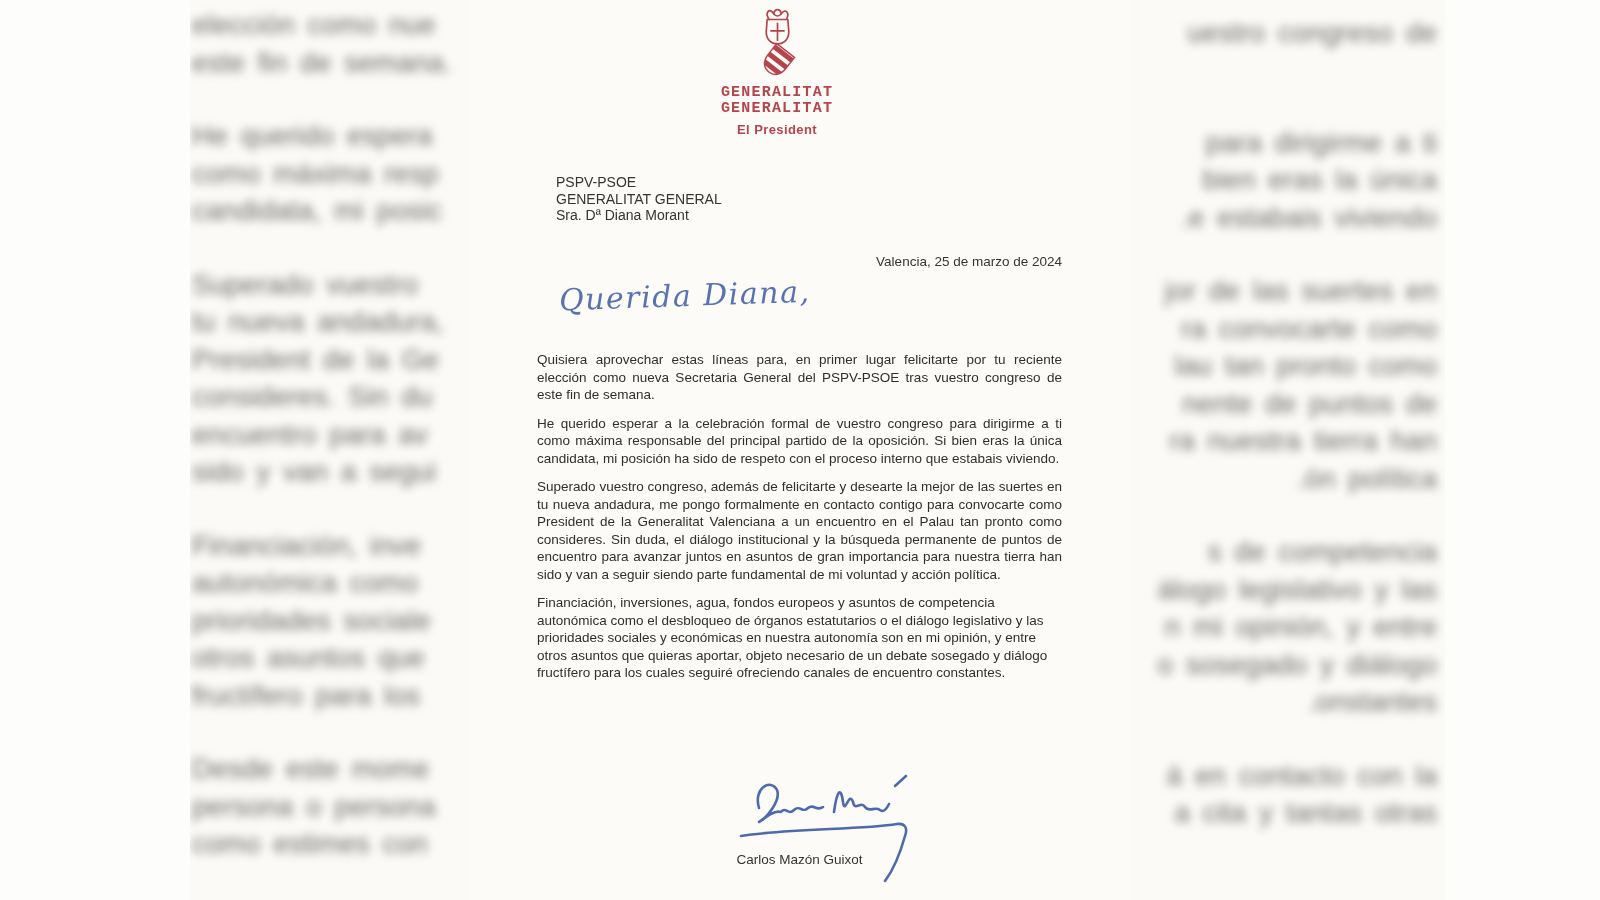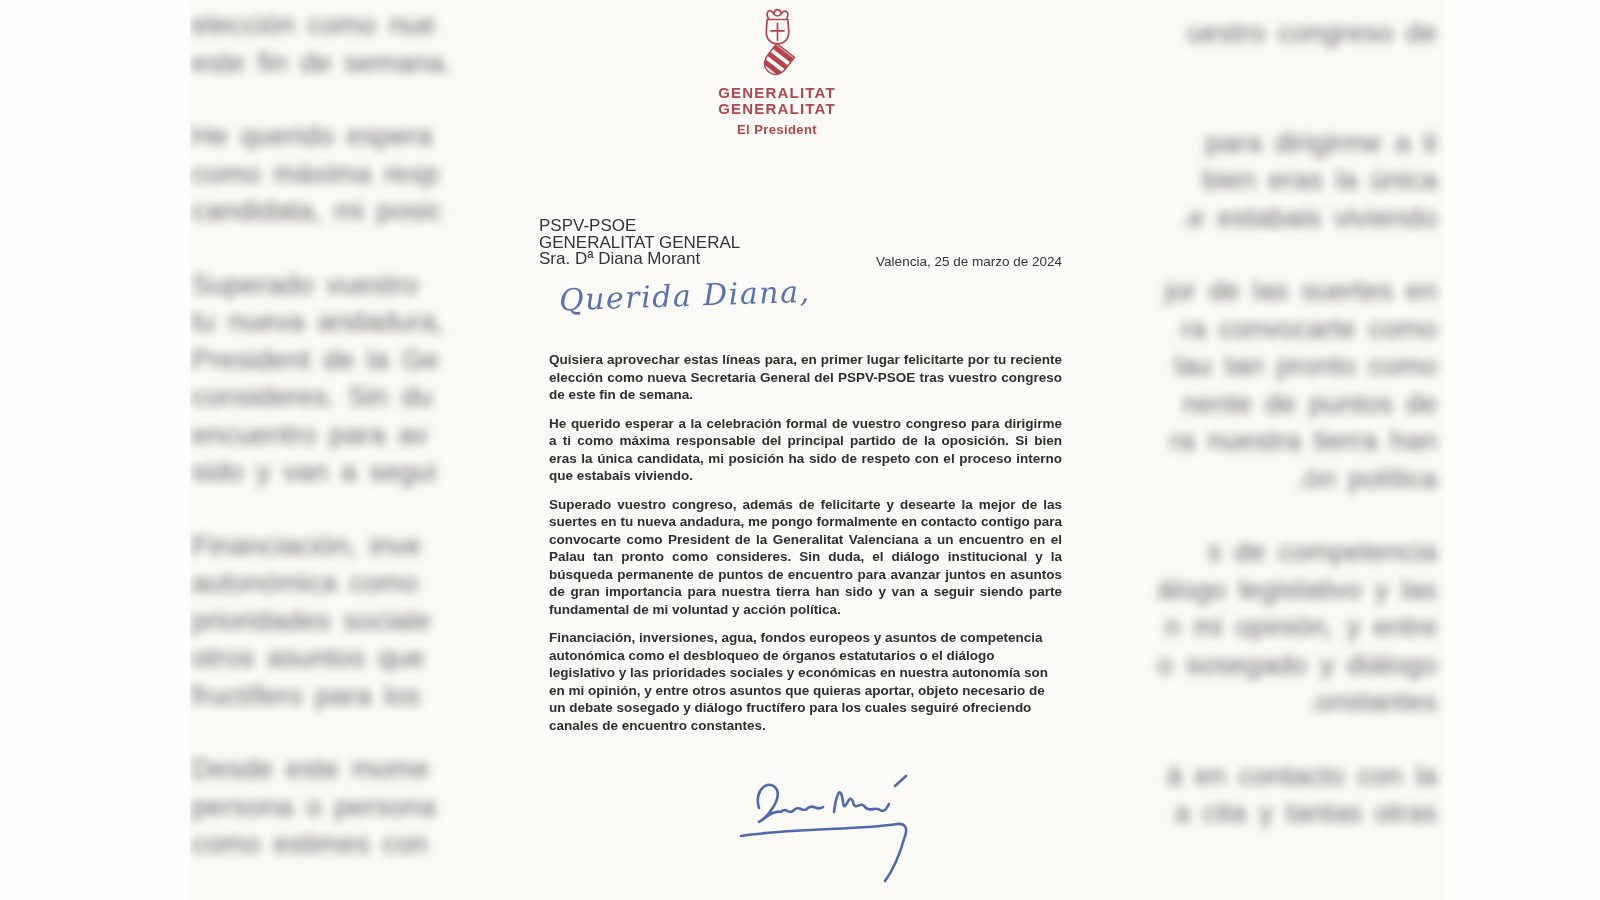--- a/index.html
+++ b/index.html
@@ -31,41 +31,42 @@
   .page{
     position:absolute;left:467px;top:0;width:666px;height:900px;
     background:#fcfbf8;overflow:hidden;
     color:#303030;
   }
   .logo-block{position:absolute;left:60px;top:6px;width:500px;text-align:center;}
   .emblem{display:block;margin:0 auto;}
   .org-line{
     color:#b5454d;font-size:15px;font-weight:700;letter-spacing:1.2px;
     line-height:15.5px;
+    font-family:Liberation Mono, monospace;
   }
   .org-line.first{margin-top:5px;}
   .office{
     color:#b5454d;font-size:13px;font-weight:700;letter-spacing:0.4px;margin-top:6px;
   }
-  .recipient{position:absolute;left:72px;top:174px;font-size:17px;line-height:16.5px;color:#343434;margin-top:44px;}
+  .recipient{position:absolute;left:89px;top:174px;font-size:14px;line-height:16.5px;color:#343434;}
   .dateline{
     position:absolute;left:70px;top:254px;width:525px;text-align:right;
     font-size:13.5px;color:#343434;
   }
   .greeting{
     position:absolute;left:92px;top:278px;
     font-family:"DejaVu Serif", serif;font-style:italic;
     font-size:30px;color:#5873b0;letter-spacing:1.5px;
     transform:rotate(-2deg);
   }
   .body-text{
     position:absolute;left:70px;top:351px;width:525px;
     font-size:13.5px;line-height:17.5px;color:#2f2f2f;
   }
-  .para{text-align:justify;margin:0 0 11px 12px;font-weight:bold;}
+  .para{text-align:justify;margin:0 0 11px 0;}
   .para:last-child{text-align:left;}
   .scribble{position:absolute;left:262px;top:768px;}
   .signer{
     position:absolute;left:70px;top:852px;width:525px;text-align:center;
     font-size:13.5px;color:#343434;
   }
 </style>
 </head>
 <body>
 
@@ -171,15 +172,16 @@
 
     <svg class="scribble" viewBox="0 0 200 116" width="200" height="116" aria-label="Carlos Mazón">
       <g fill="none" stroke="#4e6aab" stroke-width="2.6" stroke-linecap="round" stroke-linejoin="round">
         <path d="M30,40 C24,20 42,10 48,22 C52,32 38,50 30,54 C38,48 46,42 52,44 C57,38 59,48 65,42 C71,36 73,46 79,40 C85,35 87,44 94,39"></path>
         <path d="M105,44 C108,22 112,18 114,34 C116,48 120,22 124,34 C126,44 132,32 136,39 C140,45 146,38 151,42 C155,45 158,40 160,36"></path>
         <path d="M166,18 L177,8"></path>
         <path d="M12,68 C62,60 132,62 168,56 C176,55 179,60 176,68 C171,86 165,101 156,113"></path>
       </g>
     </svg>
 
+    <div class="signer">Carlos Mazón Guixot</div>
 
   </div>
 </div>
 
 </body></html>

